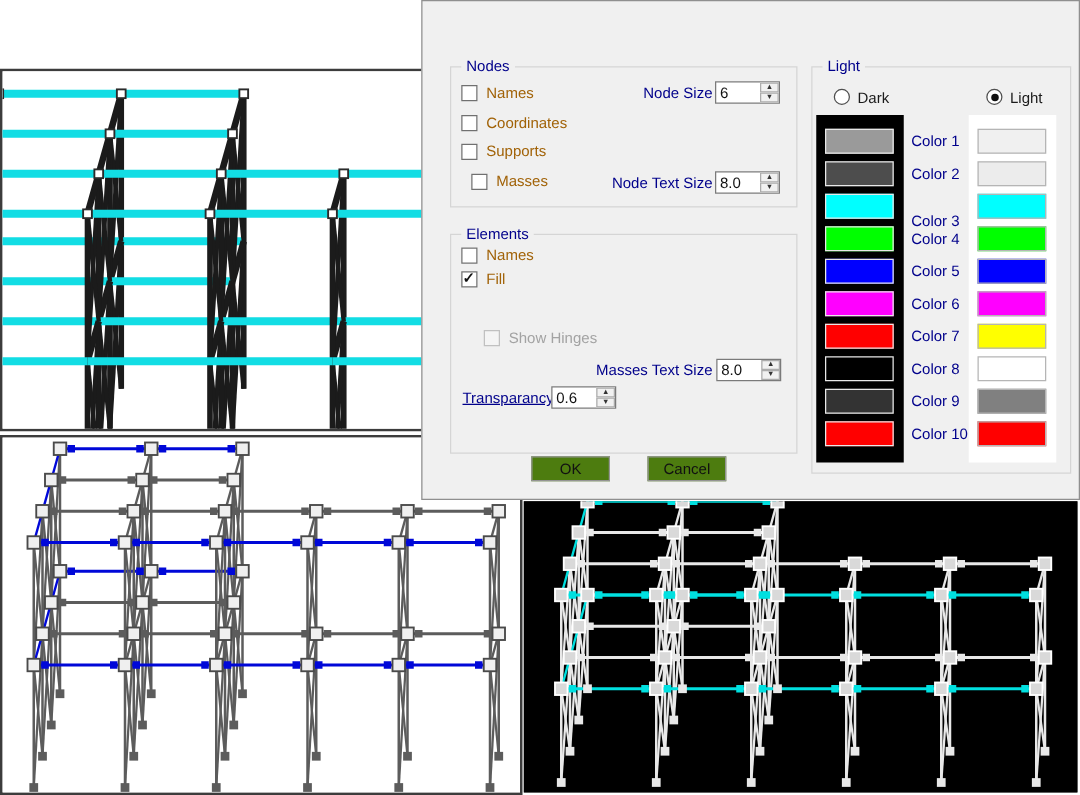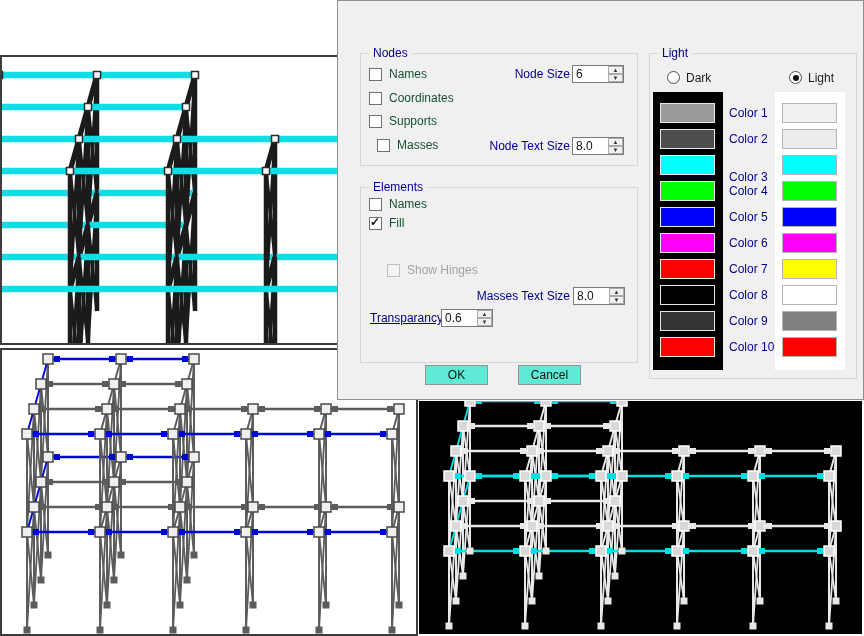--- a/index.html
+++ b/index.html
@@ -23,21 +23,21 @@
           font-size:12px;color:#00008b;line-height:15px;white-space:nowrap;}
   #grp-nodes{left:22px;top:52px;width:278px;height:113px;}
   #grp-elements{left:22px;top:186px;width:278px;height:176px;}
   #grp-theme{left:311px;top:52px;width:208px;height:326px;}
 
   .cb{position:absolute;display:flex;align-items:center;gap:7px;height:16px;}
   .cb .bx{width:13px;height:13px;box-sizing:border-box;background:#fff;border:1px solid #707070;
           position:relative;flex:none;}
   .cb.checked .bx::after{content:"\2713";position:absolute;left:0px;top:-3px;font-size:12px;
           font-weight:bold;color:#111;}
-  .cb .lab{font-size:12px;color:#14532d;white-space:nowrap;}
+  .cb .lab{font-size:12px;color:#a16207;white-space:nowrap;}
   .cb.disabled .bx{border-color:#c0c0c0;background:#f4f4f4;}
   .cb.disabled .lab{color:#a3a3a3;}
 
   .nlab{position:absolute;font-size:12px;color:#00008b;white-space:nowrap;}
   .r{text-align:right;}
 
   .spin{position:absolute;height:18px;background:#fff;border:1px solid #7a7a7a;box-sizing:border-box;
         display:flex;}
   .spin .val{flex:1;font-size:12px;color:#111;padding:1px 0 0 3px;overflow:hidden;}
   .spin .ud{width:15px;display:flex;flex-direction:column;flex:none;}
@@ -52,21 +52,21 @@
   .radio .lab{font-size:12px;color:#1b1b1b;}
 
   .cpanel{position:absolute;box-sizing:border-box;}
   #panel-dark{left:3px;top:38px;width:70px;height:278px;background:#000;}
   #panel-light{left:125px;top:38px;width:70px;height:278px;background:#fff;}
   .sw{position:absolute;left:7px;width:55px;height:20px;box-sizing:border-box;}
   .sw.d{border:1px solid #e8e8e8;}
   .sw.l{border:1px solid #b5b5b5;}
   .clab{position:absolute;left:79px;font-size:12px;color:#00008b;line-height:20px;white-space:nowrap;}
 
-  .btn{position:absolute;width:63px;height:20px;background:#5eead4;border:1px solid #949494;
+  .btn{position:absolute;width:63px;height:20px;background:#4d7c0f;border:1px solid #949494;
        box-sizing:border-box;display:flex;align-items:center;justify-content:center;
        font-size:12px;color:#111;}
   #btn-ok{left:87px;top:364px;}
   #btn-cancel{left:180px;top:364px;}
 </style>
 </head>
 <body>
 
 <div id="stage">
 

